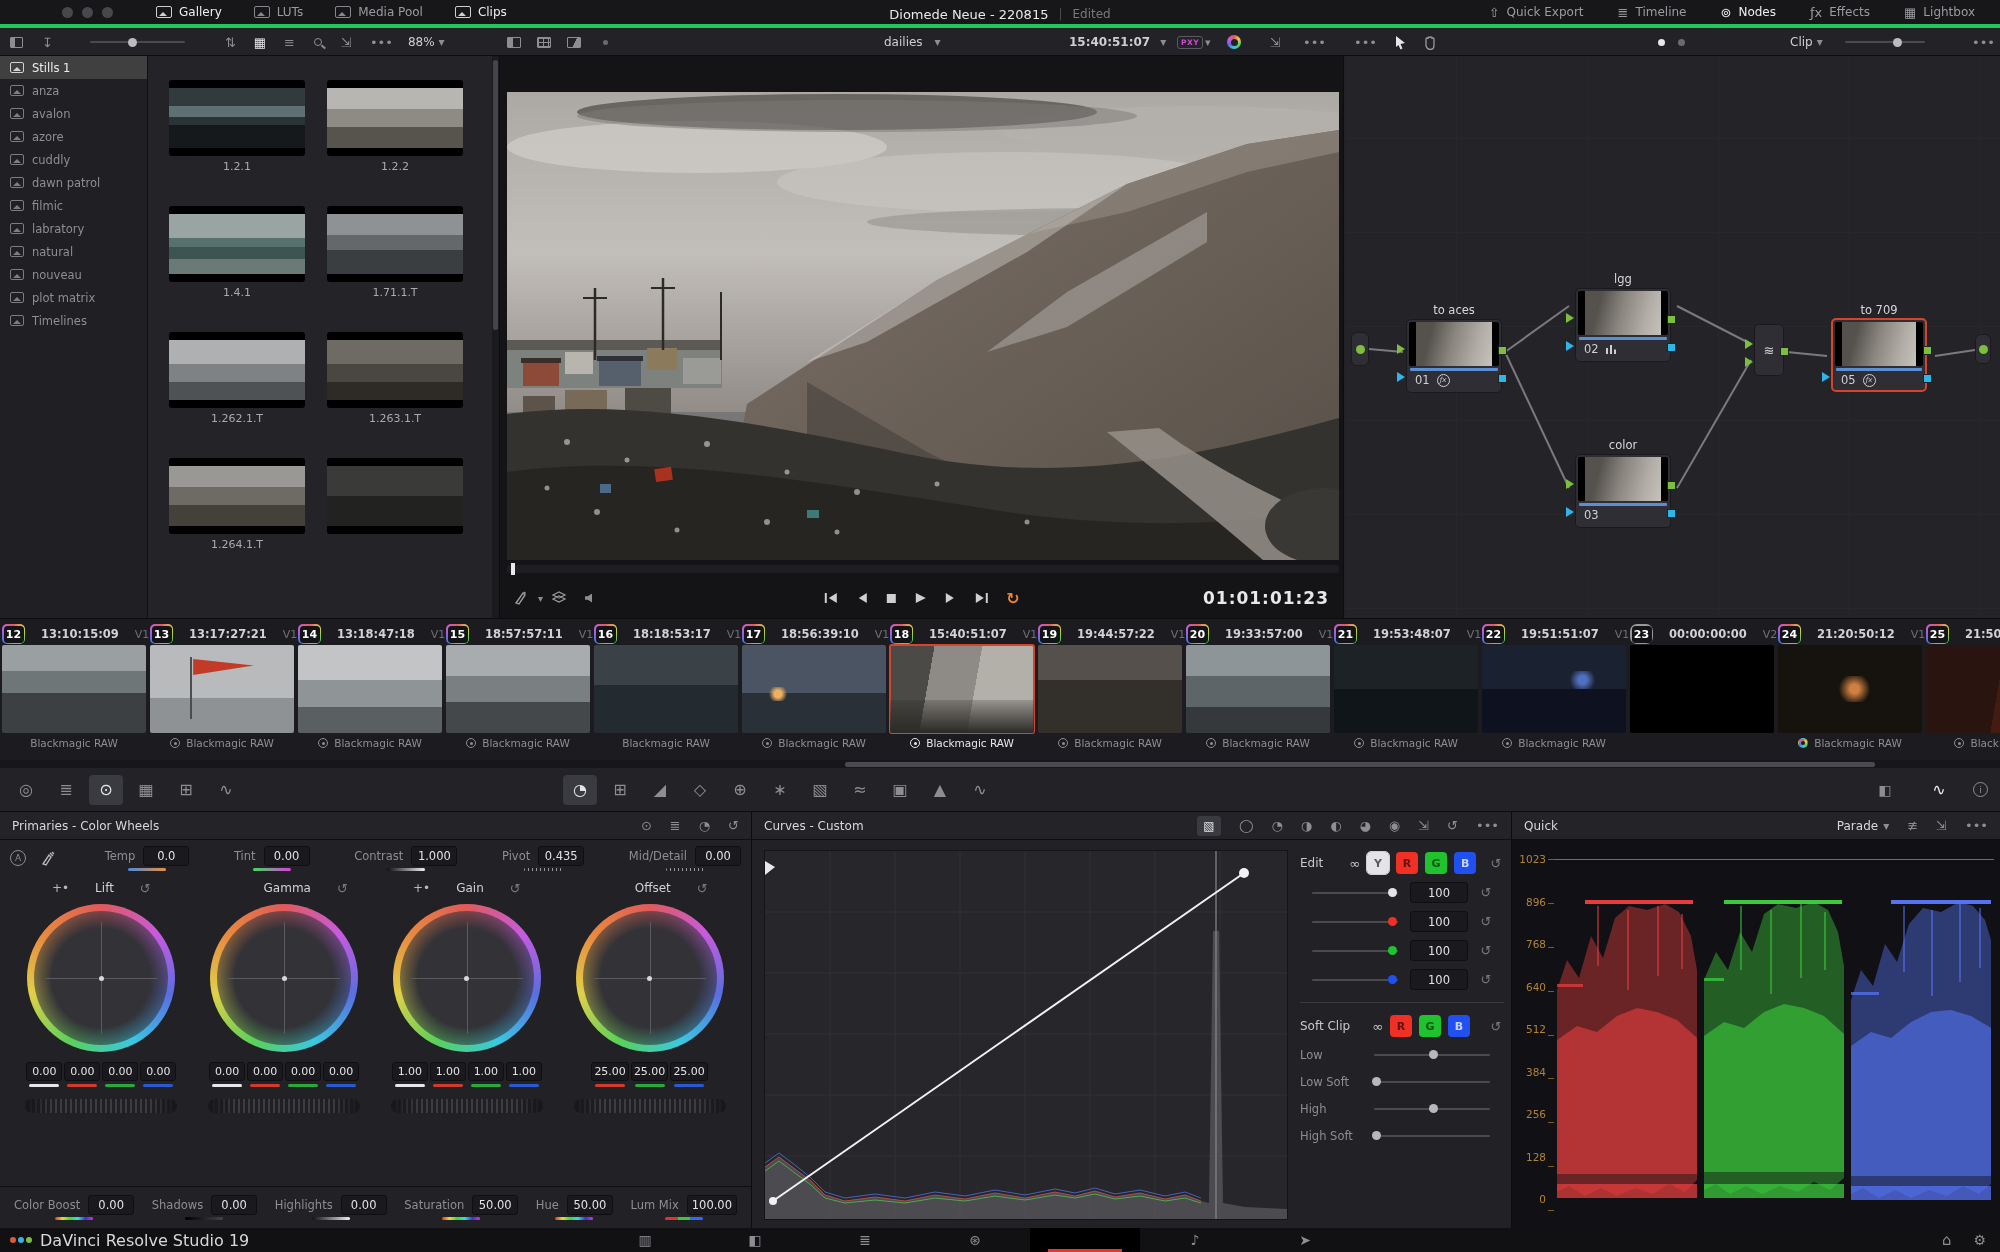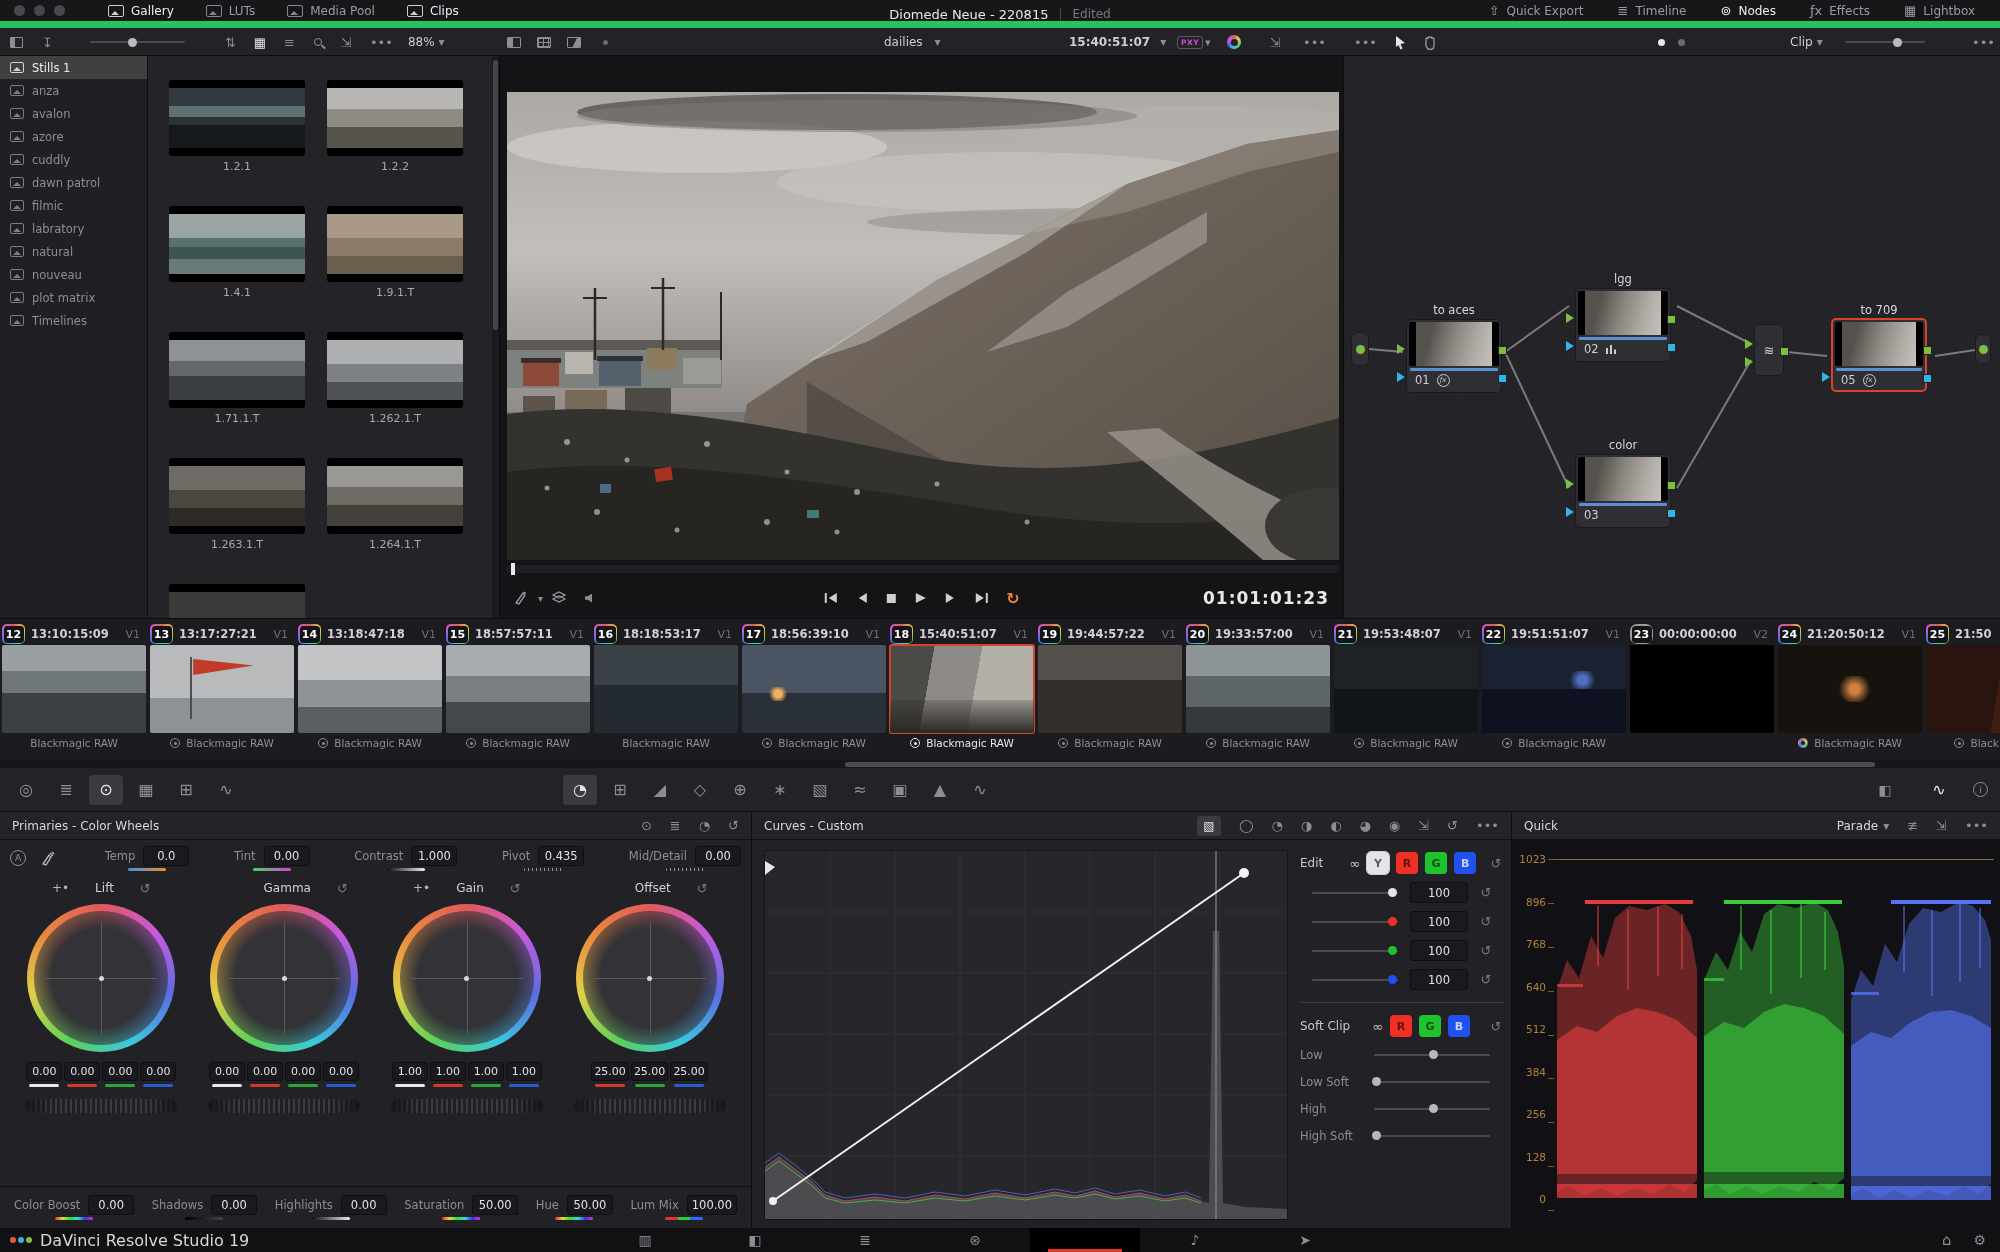--- a/index.html
+++ b/index.html
@@ -6,21 +6,21 @@
   *{box-sizing:border-box;}
   #app{position:relative;width:2000px;height:1252px;background:#212126;overflow:hidden;
        font-family:"DejaVu Sans","Liberation Sans",sans-serif;color:#cfcfd2;font-size:12px;
        -webkit-font-smoothing:antialiased;}
   .abs{position:absolute;}
   .row{display:flex;align-items:center;}
   .ico{color:#8d8d92;font-size:14px;line-height:1;}
   .dim{color:#8d8d92;}
   
   #topbar{position:absolute;left:0;top:0;width:2000px;height:28px;background:#17171a;
-          border-bottom:7px solid #22c55e;display:flex;align-items:center;}
+          border-bottom:4px solid #22c55e;display:flex;align-items:center;padding-left:48px;}
   .win-dot{width:11px;height:11px;border-radius:50%;background:#47474c;margin-right:9px;}
   .ttab{display:flex;align-items:center;gap:7px;padding:0 16px;height:28px;color:#9a9aa0;cursor:default;}
   .ttab.on{color:#eceef0;}
   .pic-ico{width:16px;height:12px;border:1.5px solid currentColor;border-radius:2px;position:relative;opacity:.85;}
   .pic-ico::after{content:"";position:absolute;left:2px;bottom:1px;border-left:4px solid transparent;
                   border-right:4px solid transparent;border-bottom:4px solid currentColor;}
   #title-wrap{position:absolute;left:0;right:0;top:0;height:28px;display:flex;align-items:center;justify-content:center;gap:10px;pointer-events:none;}
   #title-wrap .ttl{color:#e9e9ec;font-size:13px;}
   #title-wrap .sep{color:#4a4a4f;}
   #title-wrap .edited{color:#77777d;font-size:12px;}
@@ -84,21 +84,21 @@
   .port-g{position:absolute;width:9px;height:9px;background:#7cbf3f;border:1px solid #222;}
   .port-b{position:absolute;width:9px;height:9px;background:#2fb6e8;border:1px solid #222;}
   .tri-g{position:absolute;width:0;height:0;border-top:5px solid transparent;border-bottom:5px solid transparent;border-left:8px solid #7cbf3f;}
   .tri-b{position:absolute;width:0;height:0;border-top:5px solid transparent;border-bottom:5px solid transparent;border-left:8px solid #2fb6e8;}
   .pill{position:absolute;width:18px;height:34px;background:#2e2e34;border:1px solid #1a1a1e;border-radius:6px;display:flex;align-items:center;justify-content:center;}
   .pill .dot{width:9px;height:9px;border-radius:50%;background:#7cbf3f;}
   .mixer{position:absolute;width:30px;height:52px;background:#2e2e34;border:1px solid #1a1a1e;border-radius:5px;display:flex;align-items:center;justify-content:center;color:#cfcfd2;font-size:13px;}
   
   #tl{position:absolute;left:0;top:618px;width:2000px;height:150px;background:#1c1c20;border-top:1px solid #0d0d0f;overflow:hidden;display:flex;}
   .clip{width:148px;flex:0 0 148px;padding:4px 2px 0;}
-  .chead{display:flex;align-items:center;height:22px;gap:6px;}
+  .chead{display:flex;align-items:center;height:22px;gap:16px;}
   .cbadge{padding:1.5px;border-radius:5px;background:conic-gradient(#e05a5a,#e0d048,#5ad05a,#3ac8e0,#5a6ee0,#c85ae0,#e05a5a);}
   .cbadge.plain{background:#9a9a9e;border-radius:7px;}
   .cbadge i{display:flex;align-items:center;justify-content:center;min-width:20px;height:17px;background:#141416;border-radius:3.5px;font-style:normal;color:#fff;font-size:11px;font-weight:600;padding:0 2px;}
   .ctc{color:#d2d2d5;font-size:11.5px;font-weight:600;}
   .ctrack{margin-left:auto;margin-right:6px;color:#6e6e74;font-size:11px;}
   .cthumb{height:88px;border-radius:2px;position:relative;overflow:hidden;}
   .clip.sel .cthumb{outline:2px solid #d5452e;outline-offset:-1px;}
   .ccodec{display:flex;align-items:center;justify-content:center;gap:6px;height:20px;color:#8d8d92;font-size:10.5px;}
   .clip.sel .ccodec{color:#e8e8ea;}
   .codec-ico{width:10px;height:10px;border:1.2px solid currentColor;border-radius:50%;position:relative;flex:0 0 auto;}
@@ -392,26 +392,20 @@
         <div class="slabel">1.2.2</div>
       </div>
 
       <div class="still">
         <div class="sthumb">
           <div class="sc-island"></div>
         </div>
         <div class="slabel">1.4.1</div>
       </div>
 
-      <div class="still">
-        <div class="sthumb">
-          <div class="sc-sepia"></div>
-        </div>
-        <div class="slabel">1.9.1.T</div>
-      </div>
 
       <div class="still">
         <div class="sthumb">
           <div class="sc-shore"></div>
         </div>
         <div class="slabel">1.71.1.T</div>
       </div>
 
       <div class="still">
         <div class="sthumb">

